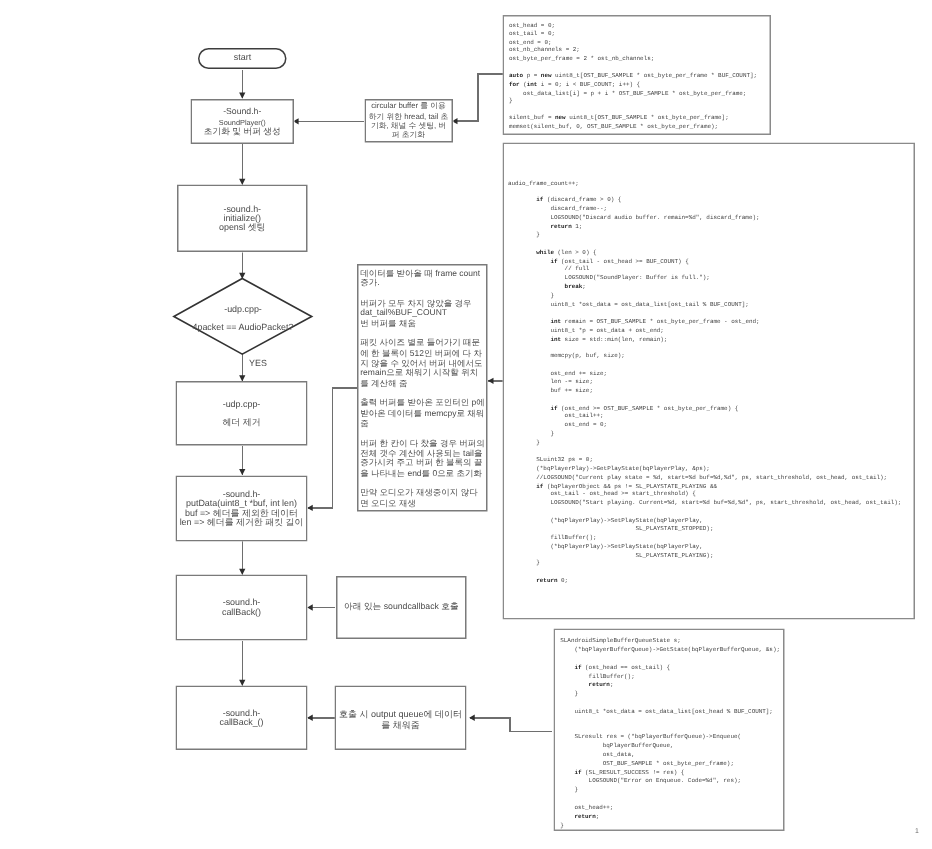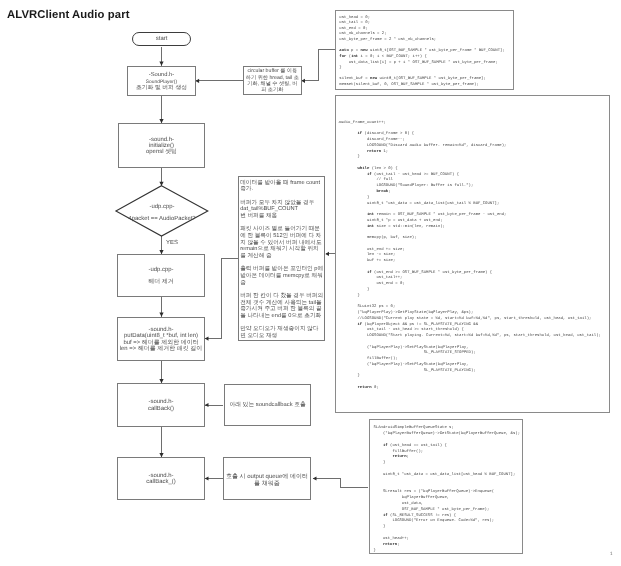--- a/index.html
+++ b/index.html
@@ -16,21 +16,20 @@
   .code{position:absolute;box-sizing:border-box;border:1px solid #8a8a8a;background:#fff;
         font-family:"Liberation Mono","DejaVu Sans Mono",monospace;color:#444;overflow:hidden;}
   .code pre{margin:0;white-space:pre;font-family:inherit;}
   .kw{font-weight:bold;color:#222;}
   svg.wires{position:absolute;left:0;top:0;width:621px;height:566px;pointer-events:none;}
 </style>
 </head>
 <body>
 
 <div id="page">
-  <div id="title">ALVRClient Audio part</div>
 
   <svg class="wires" viewBox="0 0 621 566" shape-rendering="crispEdges">
     <g fill="none" stroke="#6e6e6e" stroke-width="1">
       <path d="M161.5,46.5 L161.5,65.5"></path>
       <path d="M161.5,95 L161.5,123"></path>
       <path d="M161.5,168 L161.5,185.7"></path>
       <path d="M161.5,236.1 L161.5,254"></path>
       <path d="M161.5,297 L161.5,316.5"></path>
       <path d="M161.5,360.5 L161.5,383"></path>
       <path d="M161.5,427 L161.5,457"></path>

